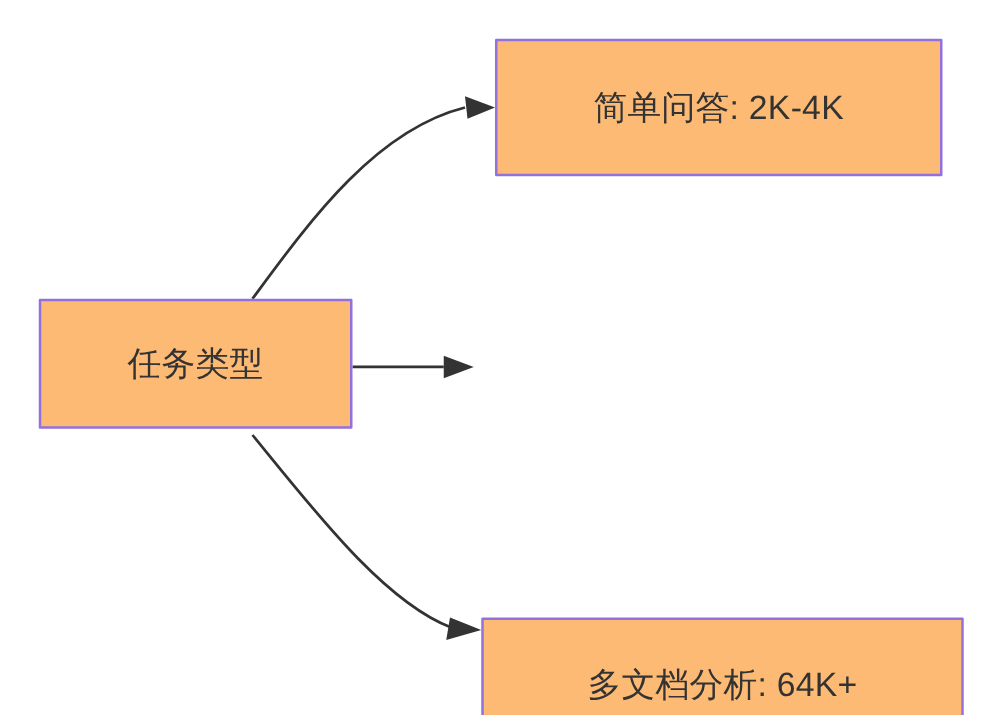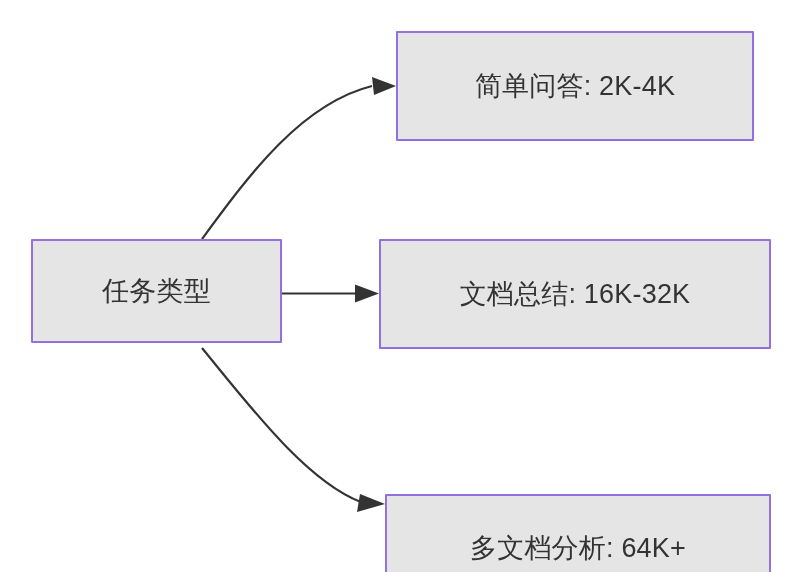--- a/index.html
+++ b/index.html
@@ -22,21 +22,21 @@
   #edge-layer {
     position: absolute;
     left: 0;
     top: 0;
     width: 787px;
     height: 572px;
   }
   .node {
     position: absolute;
     box-sizing: border-box;
-    background: #e5e5e5;
+    background: #fdba74;
     border: 2px solid #9370db;
     border-radius: 1px;
     display: flex;
     align-items: center;
     justify-content: center;
     z-index: 2;
   }
   .node-label {
     color: #333333;
     font-size: 27px;
@@ -104,21 +104,18 @@
   </svg>
 
   <div class="node" id="node-root">
     <span class="node-label">任务类型</span>
   </div>
 
   <div class="node" id="node-simple-qa">
     <span class="node-label">简单问答: 2K-4K</span>
   </div>
 
-  <div class="node" id="node-doc-summary">
-    <span class="node-label">文档总结: 16K-32K</span>
-  </div>
 
   <div class="node" id="node-multi-doc">
     <span class="node-label">多文档分析: 64K+</span>
   </div>
 
 </div>
 
 </body></html>

